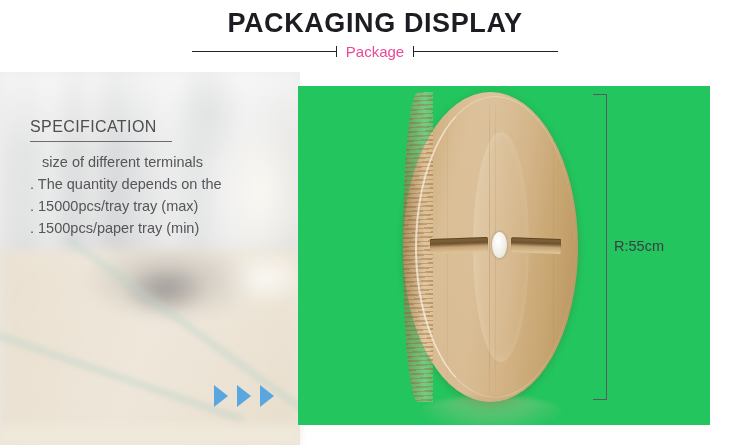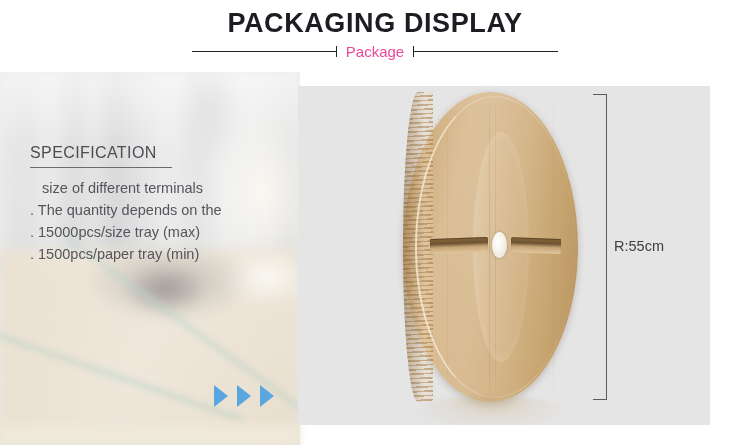--- a/index.html
+++ b/index.html
@@ -176,21 +176,20 @@
     position: absolute;
     left: 30px; top: 118px;
     width: 265px;
     z-index: 12;
   }
   #spec-heading {
     font-size: 16px;
     color: #4d4d52;
     letter-spacing: .4px;
     font-family: "Liberation Sans", sans-serif;
-    margin-top: 26px;
   }
   #spec-underline {
     width: 142px;
     height: 1px;
     background: #6b6b70;
     margin-top: 5px;
     margin-bottom: 9px;
   }
   #spec-list { list-style: none; }
   #spec-list li {
@@ -215,21 +214,21 @@
     border-bottom: 11px solid transparent;
     border-left: 14px solid #5aa7e0;
   }
 
   
   #right-panel {
     position: absolute;
     left: 298px; top: 86px;
     width: 412px;
     height: 339px;
-    background: #e5e5e5;
+    background: #22c55e;
     z-index: 20;
     overflow: hidden;
   }
 
   
   #disc-wrap {
     position: absolute;
     left: 105px; top: 6px;
     width: 175px;
     height: 310px;
@@ -412,21 +411,21 @@
     <div id="photo-wash"></div>
   </div>
   <div id="bottom-sliver"></div>
 
   <div id="spec-block">
     <div id="spec-heading">SPECIFICATION</div>
     <div id="spec-underline"></div>
     <ul id="spec-list">
       <li>   size of different terminals</li>
       <li>. The quantity depends on the</li>
-      <li>. 15000pcs/size tray (max)</li>
+      <li>. 15000pcs/tray tray (max)</li>
       <li>. 1500pcs/paper tray (min)</li>
     </ul>
   </div>
 
   <div id="arrow-group">
     <div class="arrow"></div>
     <div class="arrow"></div>
     <div class="arrow"></div>
   </div>
 

